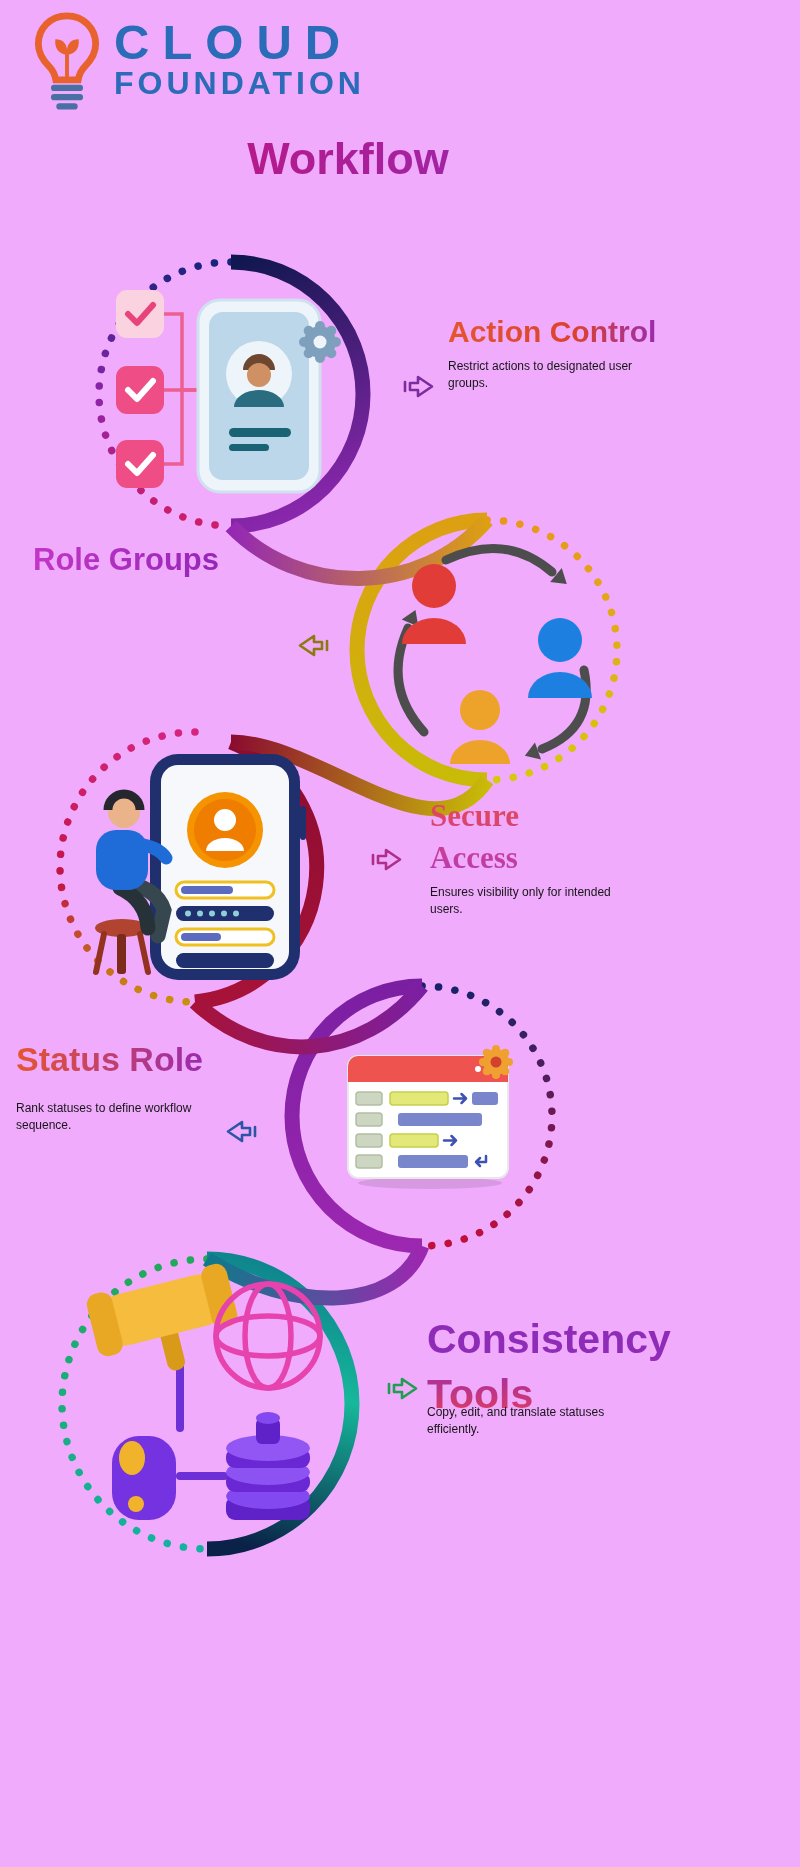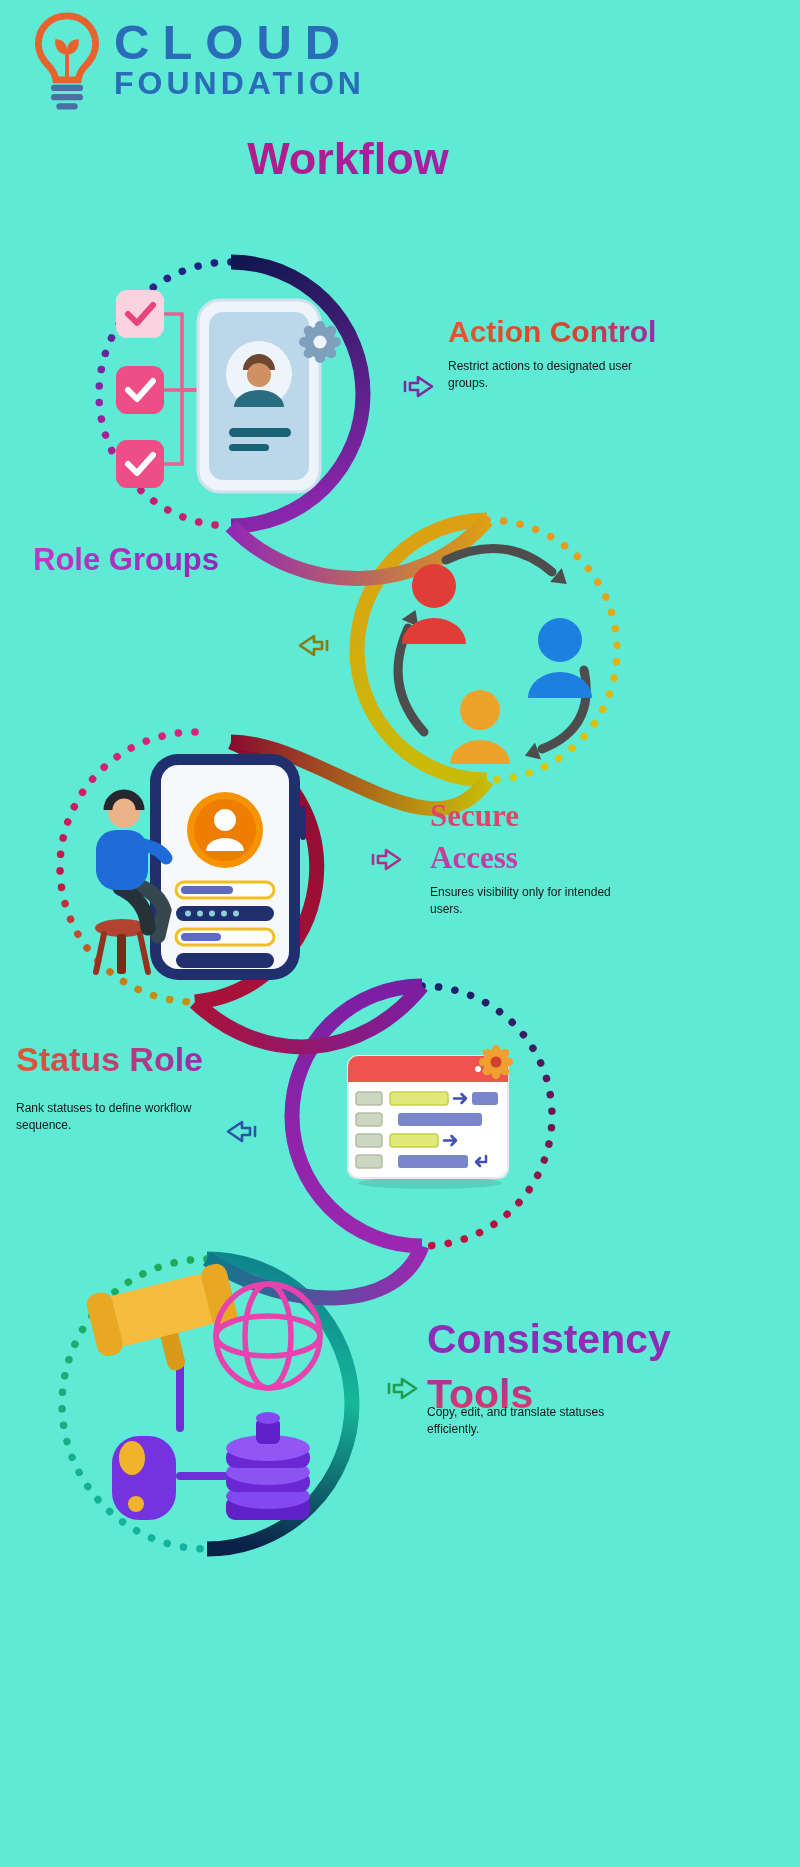--- a/index.html
+++ b/index.html
@@ -1,18 +1,18 @@
 <!DOCTYPE html>
 <html><head>
 <meta charset="utf-8">
 <style>
   * { margin:0; padding:0; box-sizing:border-box; }
   html,body { background:#ffffff; }
   body { font-family:"Liberation Sans", sans-serif; }
-  .canvas { position:relative; width:800px; height:1867px; margin:0 auto; background:#5eead4; overflow:hidden; }
+  .canvas { position:relative; width:800px; height:1867px; margin:0 auto; background:#f0abfc; overflow:hidden; }
   .abs { position:absolute; }
 
   
   .brand { top:10px; left:30px; display:flex; align-items:flex-start; }
   .brand svg { width:74px; height:102px; }
   .brand-text { margin-left:10px; padding-top:8px; }
   .brand-line1 { font-size:49px; font-weight:800; color:#2b6cb8; letter-spacing:13px; line-height:1; }
   .brand-line2 { font-size:32px; font-weight:800; color:#2b6cb8; letter-spacing:4px; line-height:1; }
 
   

